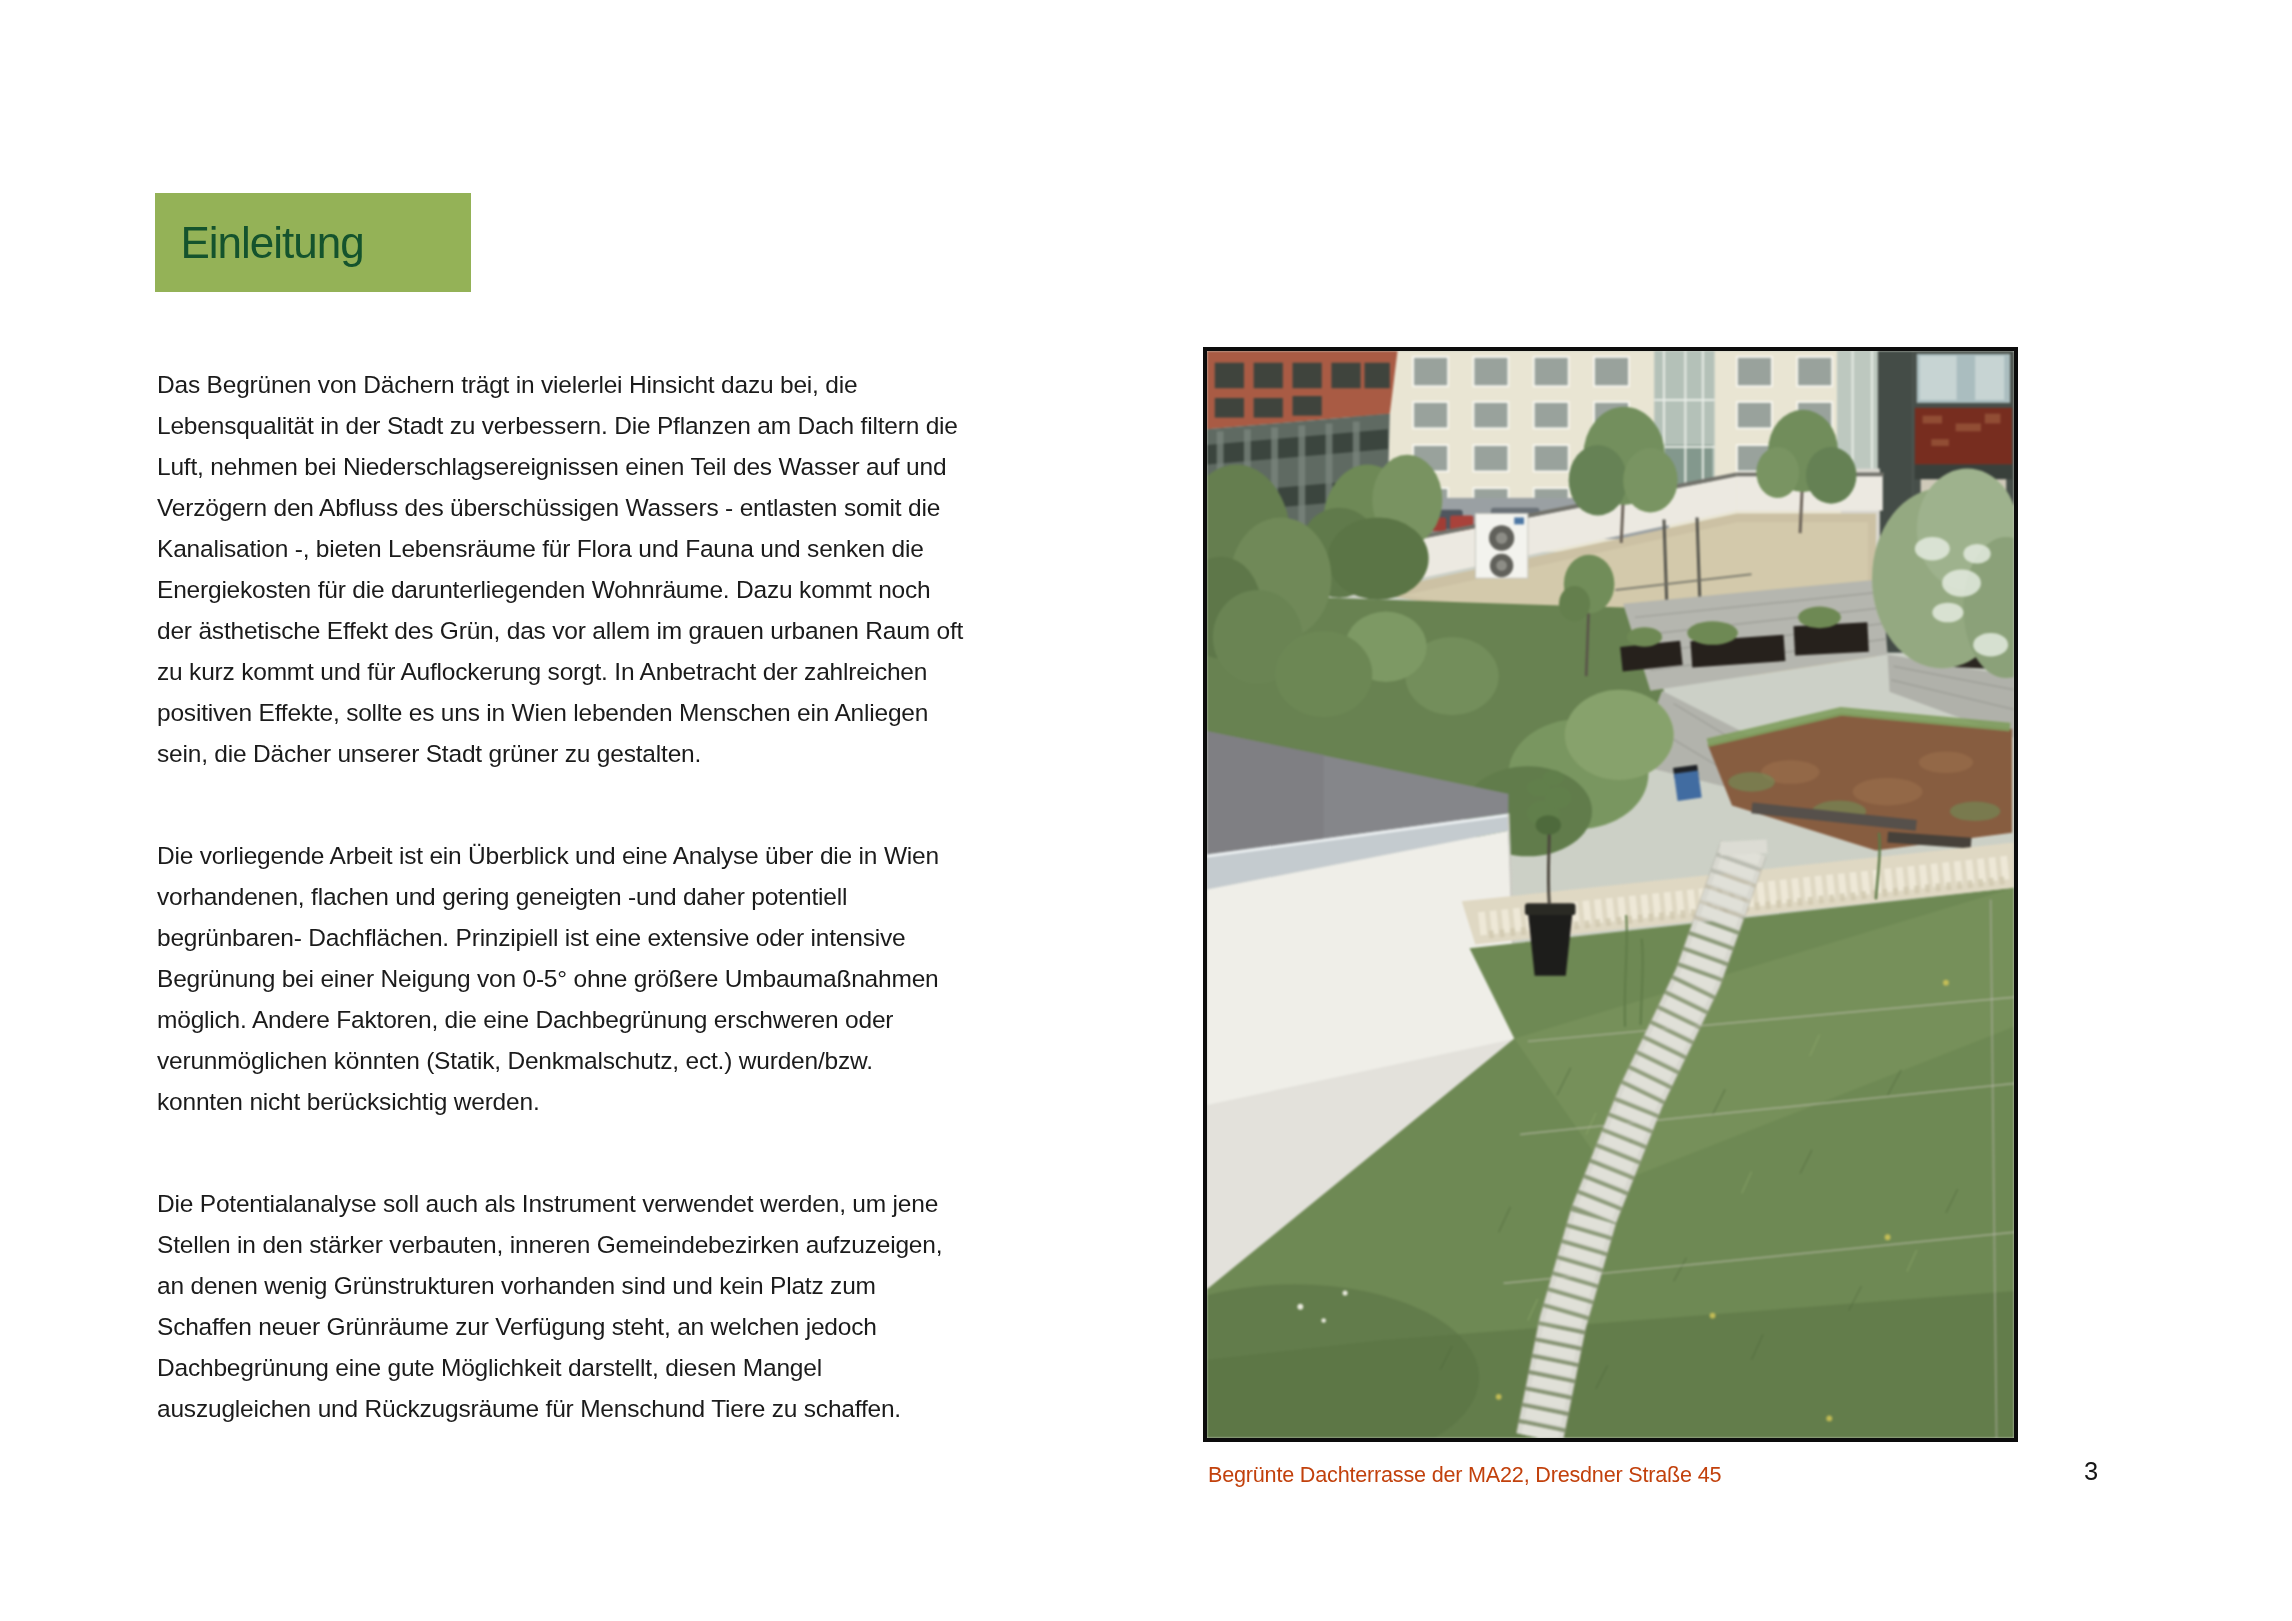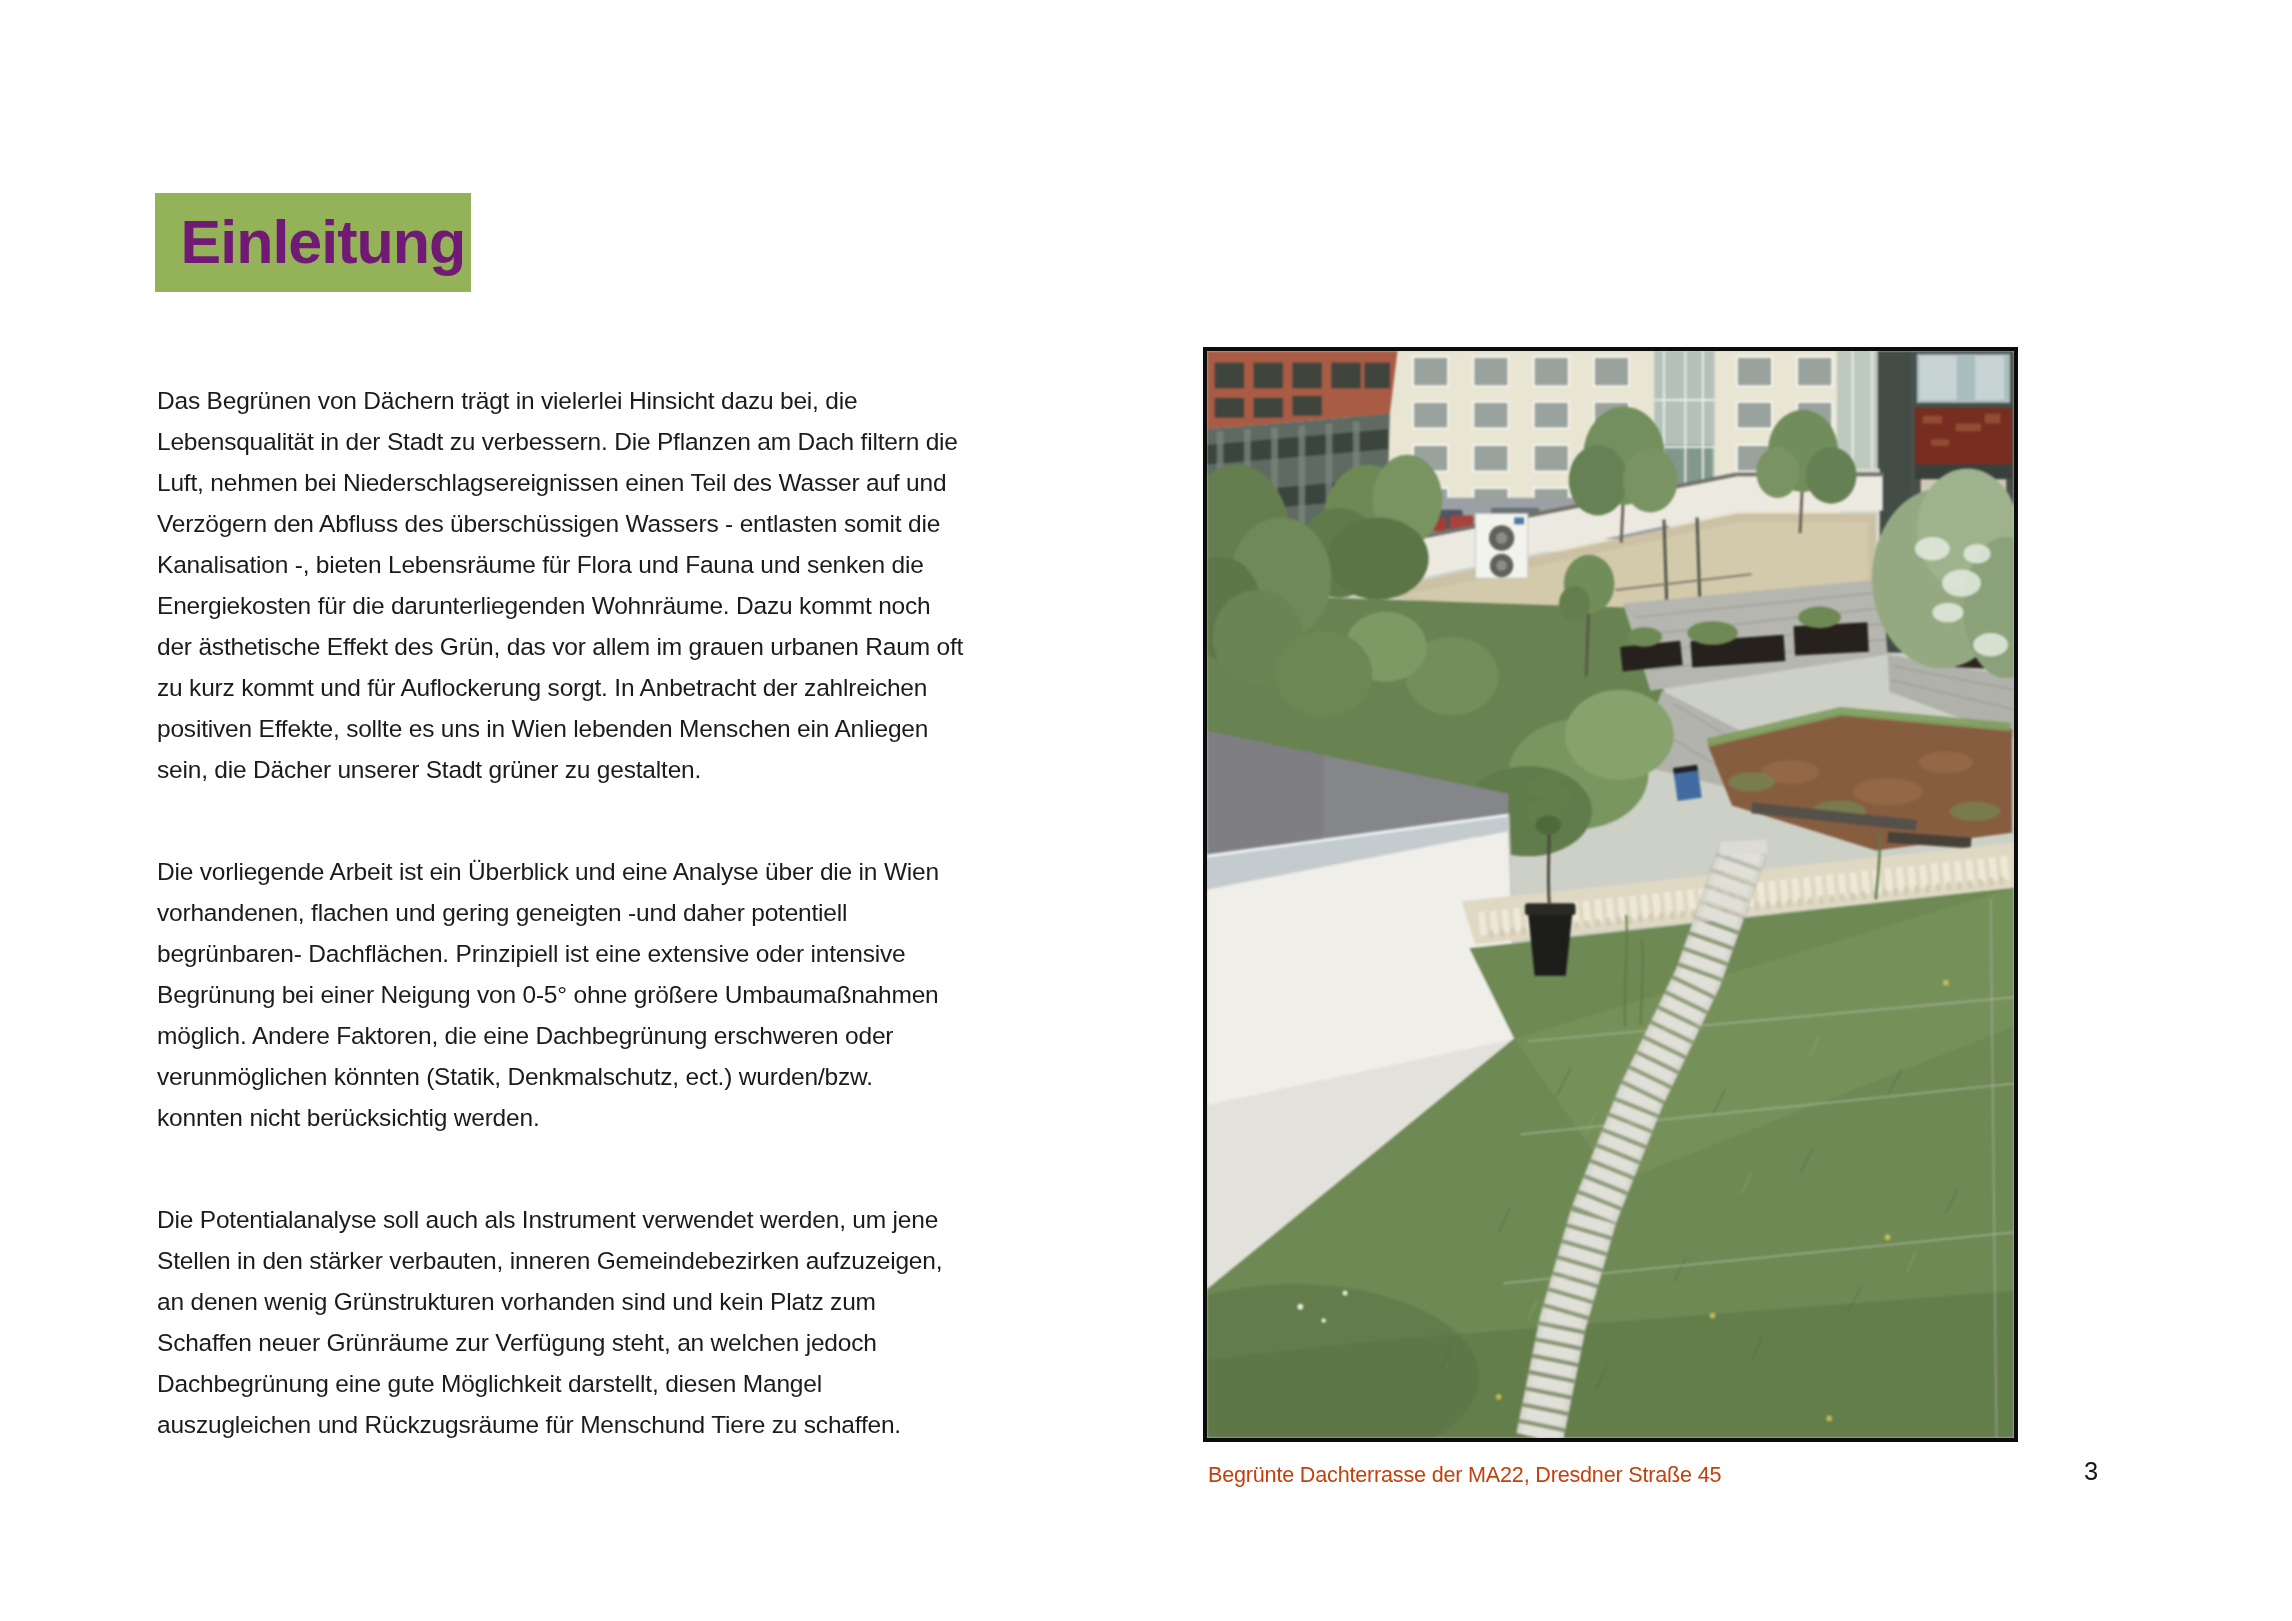--- a/index.html
+++ b/index.html
@@ -11,33 +11,33 @@
     color: #1b1b1b;
   }
   .heading-box {
     position: absolute; left: 155px; top: 193px;
     width: 316px; height: 99px;
     background: #94b257;
     display: flex; align-items: center;
     box-sizing: border-box; padding-left: 25.5px;
   }
   .heading-box .heading-label {
-    color: #701a75; font-weight: bold;
-    font-size: 61px; letter-spacing: -1px;
+    color: #14532d; font-weight: normal;
+    font-size: 44px; letter-spacing: -1px;
     line-height: 1;
   }
   .body-col {
     position: absolute; left: 157px; top: 364px;
     width: 980px;
   }
   .para {
     white-space: pre-line;
     font-size: 24.5px; line-height: 41px;
     letter-spacing: -0.2px;
-    margin: 16px 0 61px 0;
+    margin: 0 0 61px 0;
     color: #1b1b1b;
   }
   .photo-figure {
     position: absolute; left: 1203px; top: 347px;
     width: 815px; height: 1095px;
     border: 4.9px solid #0c0c0c;
     box-sizing: border-box;
     background: #ccd0c6;
     overflow: hidden;
   }

